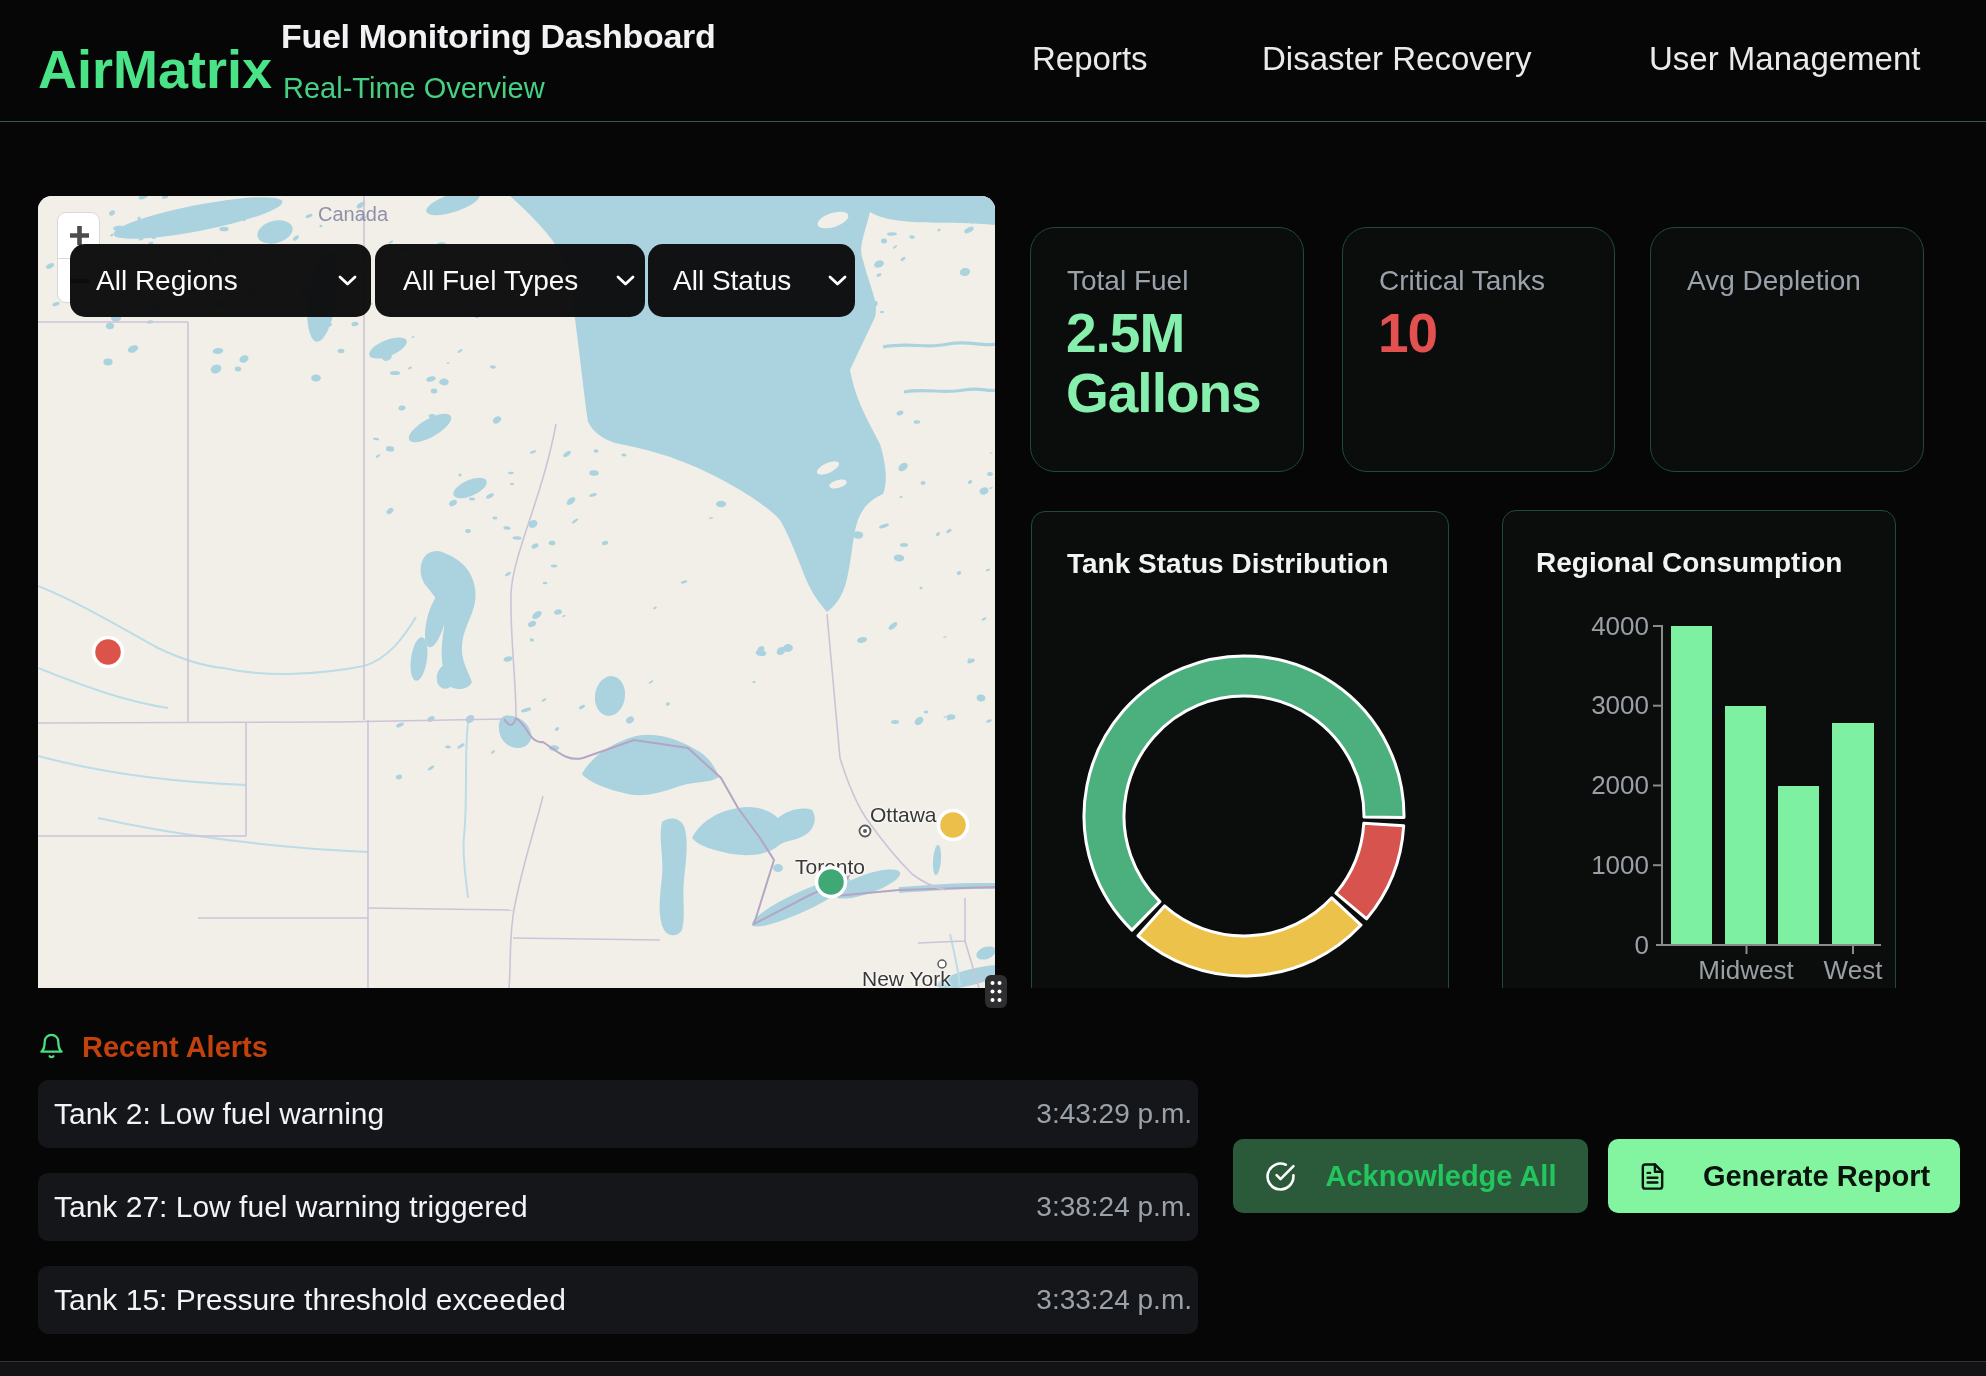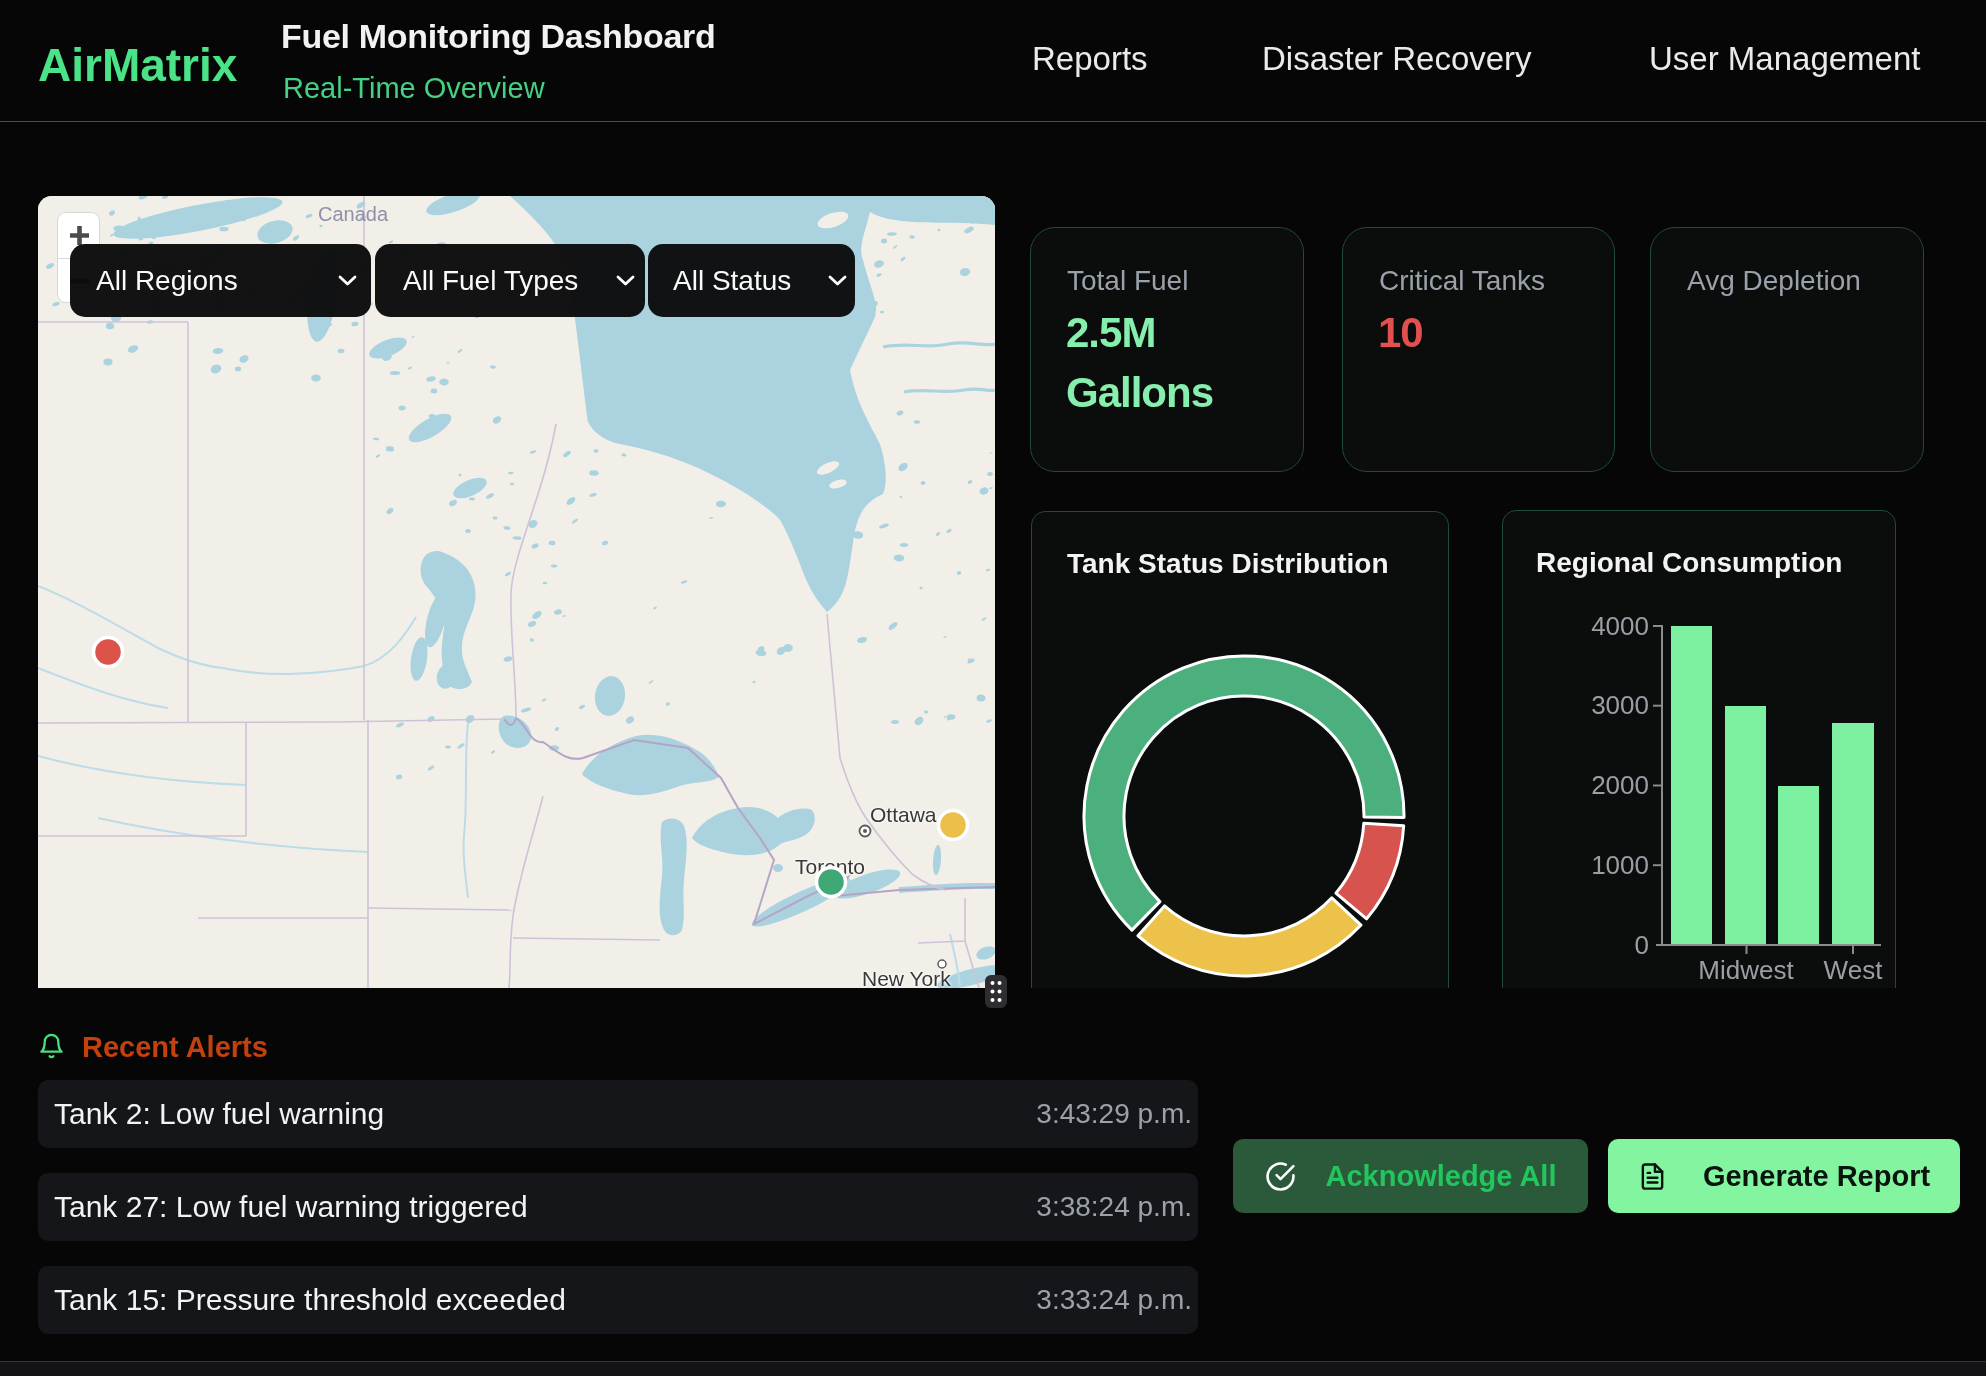--- a/index.html
+++ b/index.html
@@ -1,32 +1,32 @@
 <!DOCTYPE html>
 <html><head><meta charset="utf-8"><style>
 *{margin:0;padding:0;box-sizing:border-box}
 html,body{width:1986px;height:1376px;background:#060606;font-family:"Liberation Sans",sans-serif;overflow:hidden}
 #page{position:relative;width:1986px;height:1376px;background:#060606}
 .abs{position:absolute}
 
 #hdr{left:0;top:0;width:1986px;height:122px;background:#060606;border-bottom:1px solid #2d5f47}
-#logo{left:38px;top:38px;font-size:46px;font-weight:bold;color:#4ae388}
+#logo{left:38px;top:38px;font-size:54px;font-weight:bold;color:#4ae388}
 #title{left:281px;top:17px;font-size:34px;font-weight:bold;color:#f2f2f4;letter-spacing:-.3px}
 #subtitle{left:283px;top:72px;font-size:29px;font-weight:400;color:#45d083}
 .nav{top:40px;font-size:33px;color:#e9eaec;font-weight:400}
 
 #map{left:38px;top:196px;width:957px;height:792px;border-radius:14px 14px 0 0;overflow:hidden;background:#f2efe8}
 .pill{top:48px;height:73px;background:rgba(9,9,10,.96);border-radius:15px;color:#fafafa;font-size:28px;font-weight:400;display:flex;align-items:center}
 .pill span{white-space:nowrap}
 .chev{margin-left:auto}
 #zctl{left:19px;top:16px;width:43px;height:91px;background:#fff;border-radius:9px;border:1px solid #d8d8d8}
 
 .card{background:#0a0d0b;border:1px solid #204b37;border-radius:25px}
 .slabel{left:36px;top:37px;position:absolute;font-size:28px;font-weight:400;color:#9aa1ab}
-.sval{left:35px;top:75px;position:absolute;font-size:42px;font-weight:bold;line-height:60px;letter-spacing:-1px}
+.sval{left:35px;top:75px;position:absolute;font-size:55px;font-weight:bold;line-height:60px;letter-spacing:-1px}
 .ctitle{position:absolute;font-size:28px;font-weight:bold;color:#f3f3f5}
 
 #panel{left:0;top:988px;width:1986px;height:388px;background:#060606}
 .arow{left:38px;width:1160px;height:68px;background:#151619;border-radius:10px;display:flex;align-items:center;padding:0 6px 0 16px}
 .arow .msg{font-size:30px;color:#f2f3f5}
 .arow .tm{margin-left:auto;font-size:28px;color:#9ba1a9}
 #ackbtn{left:1233px;top:151px;width:355px;height:74px;background:#2b5a3b;border-radius:10px;display:flex;align-items:center;justify-content:center;gap:30px;color:#22c55e;font-size:29px;font-weight:bold}
 #genbtn{left:1608px;top:151px;width:352px;height:74px;background:#83f5a1;border-radius:10px;display:flex;align-items:center;justify-content:center;gap:36px;color:#0a140d;font-size:29px;font-weight:bold}
 #btm{left:0;top:1361px;width:1986px;height:15px;background:#131315;border-top:1px solid #343437}
 #grip{left:985px;top:975px;width:22px;height:33px;background:#2e2e31;border-radius:6px}

